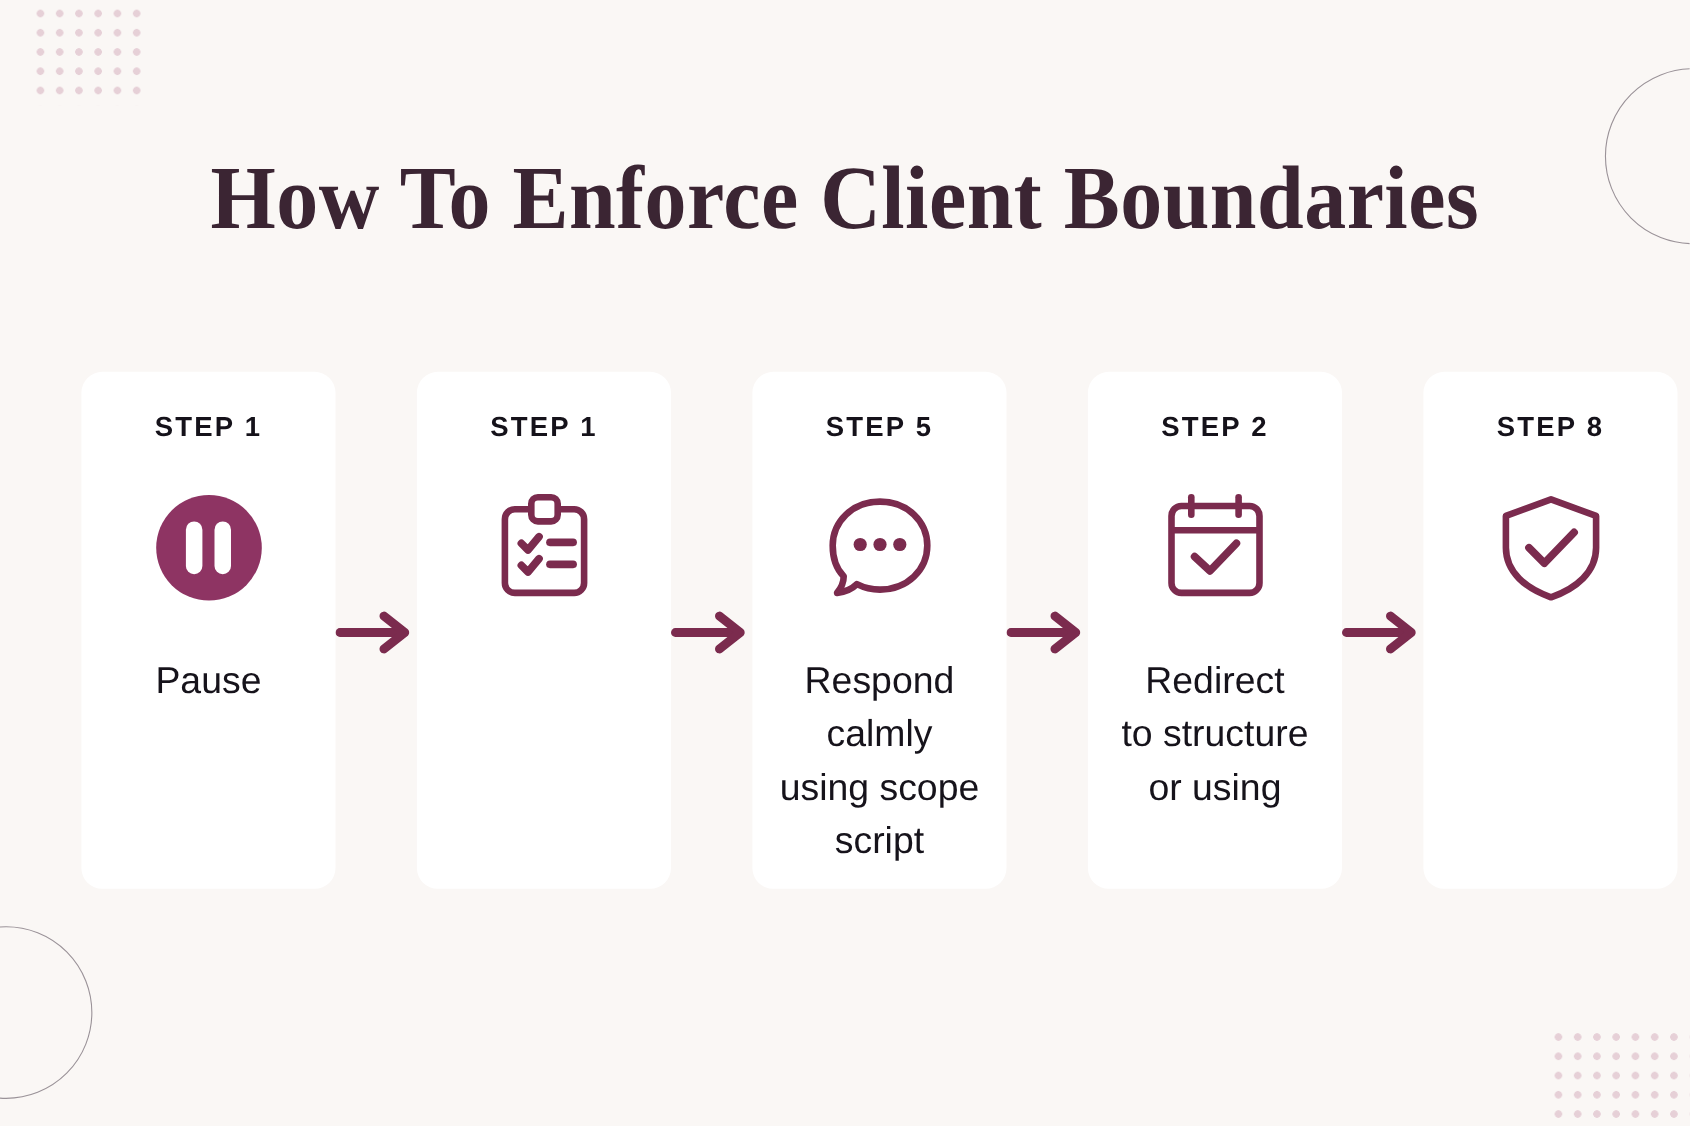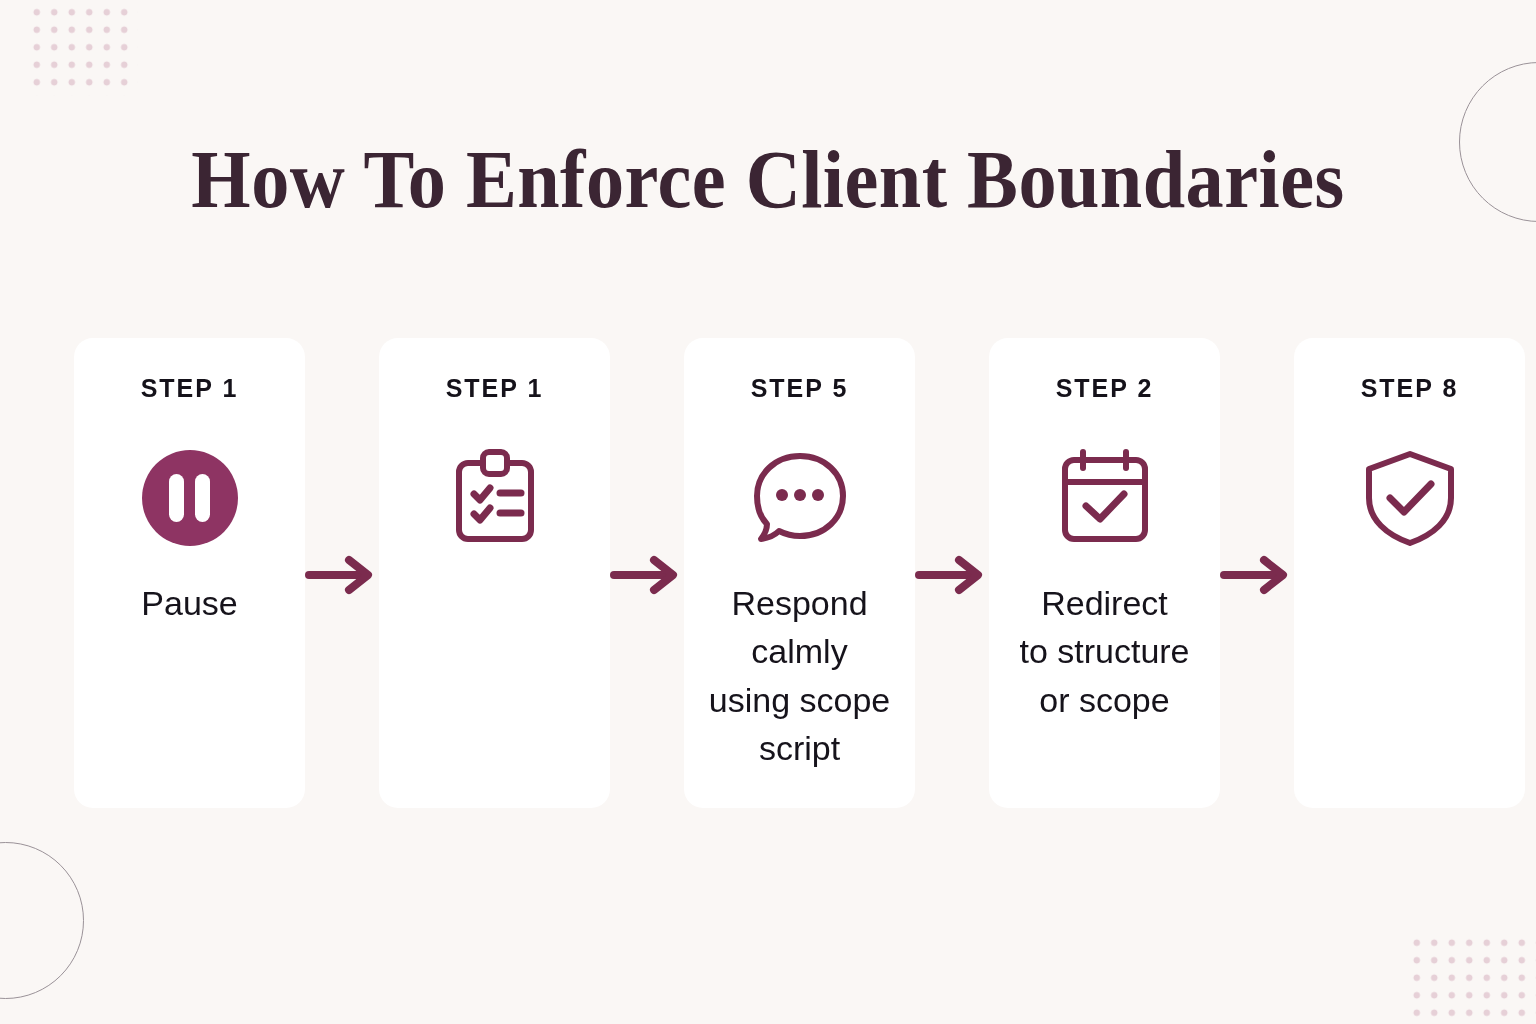--- a/index.html
+++ b/index.html
@@ -110,21 +110,21 @@
     display: flex;
     align-items: center;
     justify-content: center;
   }
   .step-text {
     font-size: 34px;
     font-weight: 300;
     line-height: 1.42;
     color: #16131B;
     text-align: center;
-    margin-top: 6px;
+    margin-top: 22px;
     white-space: pre-line;
   }
 
   
   .pause-badge {
     width: 96px;
     height: 96px;
     border-radius: 50%;
     background: #8E3463;
     display: flex;
@@ -230,21 +230,21 @@
       <svg width="106" height="104" viewBox="0 0 106 104">
         <path d="M31 6 V22" stroke="#7B2B4E" stroke-width="6" stroke-linecap="round"></path>
         <path d="M74 6 V22" stroke="#7B2B4E" stroke-width="6" stroke-linecap="round"></path>
         <rect x="13" y="14" width="80" height="79" rx="9" stroke="#7B2B4E" stroke-width="6" fill="none"></rect>
         <path d="M13 36 H93" stroke="#7B2B4E" stroke-width="6"></path>
         <path d="M34 60 L48 73 L72 48" stroke="#7B2B4E" stroke-width="7" stroke-linecap="round" stroke-linejoin="round" fill="none"></path>
       </svg>
     </div>
     <div class="step-text">Redirect
 to structure
-or scope</div>
+or using</div>
   </div>
 
   <div class="arrow">
     <svg width="74" height="42" viewBox="0 0 74 42">
       <path d="M4 21 H56" stroke="#7B2B4E" stroke-width="8" stroke-linecap="round" fill="none"></path>
       <path d="M44 6 L63 21 L44 36" stroke="#7B2B4E" stroke-width="8" stroke-linecap="round" stroke-linejoin="round" fill="none"></path>
     </svg>
   </div>
 
   <div class="card">

